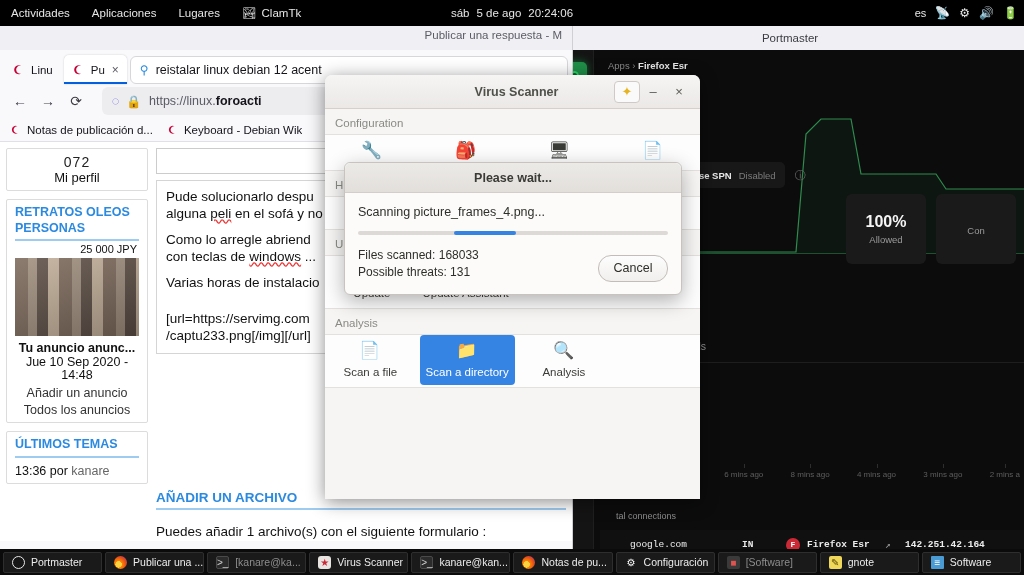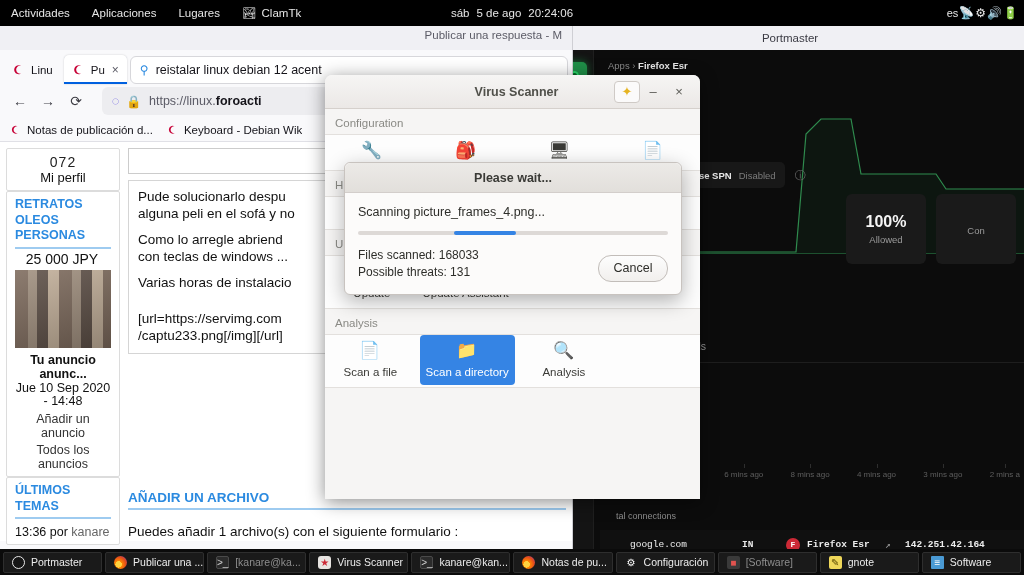--- a/index.html
+++ b/index.html
@@ -6,21 +6,21 @@
   html,body { width:1024px; height:575px; overflow:hidden; background:#000;
     font-family:"Liberation Sans", sans-serif; }
   #screen { position:relative; width:1024px; height:575px; overflow:hidden; background:#7dd3fc; }
 
   
   #topbar { position:absolute; left:0; top:0; width:1024px; height:26px; background:#000;
     display:flex; align-items:center; color:#e6e6e6; font-size:11.5px; z-index:90; }
   #topbar .tb-item { padding:0 11px; height:26px; display:flex; align-items:center; gap:5px; white-space:nowrap; }
   #topbar .tb-clock { position:absolute; left:50%; transform:translateX(-50%); font-size:11.5px;
     display:flex; gap:7px; white-space:nowrap; }
-  #topbar .tb-right { position:absolute; right:6px; display:flex; align-items:center; gap:1px; }
+  #topbar .tb-right { position:absolute; right:6px; display:flex; align-items:center; gap:9px; }
   .tb-right .ti { font-size:12px; line-height:1; color:#e9e9e9; }
 
   
   #firefox { position:absolute; left:0; top:26px; width:572px; height:523px; background:#f9f9fb; z-index:10;
     box-shadow:0 0 0 1px #cfcfd4; }
   .ff-titlebar { height:24px; background:#f0f0f4; position:relative; }
   .ff-title { position:absolute; right:10px; top:3px; font-size:11.5px; color:#5b5b66; white-space:nowrap; }
   .ff-menubar { height:24px; background:#f9f9fb; display:flex; align-items:center; padding-left:8px; gap:0px;
     font-size:12px; color:#15141a; }
   .ff-menubar span { padding:2px 8px; white-space:nowrap; }
@@ -39,43 +39,43 @@
     font-size:14px; color:#3c3c43; }
   .urlbar { flex:1; height:28px; margin-left:12px; background:#ededf0; border-radius:6px; display:flex;
     align-items:center; gap:7px; padding:0 10px; font-size:12.5px; color:#5b5b66; overflow:hidden; white-space:nowrap; }
   .urlbar b { color:#15141a; font-weight:600; }
   .ff-bookmarks { height:24px; display:flex; align-items:center; gap:14px; padding:0 10px; background:#f9f9fb;
     font-size:11.5px; color:#15141a; border-bottom:1px solid #e0e0e6; }
   .bm { display:flex; align-items:center; gap:5px; white-space:nowrap; max-width:170px; overflow:hidden; }
 
   
   .ff-page { position:relative; height:399px; background:#fff; display:flex; gap:8px; padding:6px 6px 0 6px; }
-  .pg-side { width:114px; flex:none; display:flex; flex-direction:column; }
+  .pg-side { width:142px; flex:none; display:flex; flex-direction:column; gap:8px; }
   .side-card { background:#fff; border:1px solid #dcdcdc; border-radius:2px; padding:5px 8px; }
   .side-profile { text-align:center; font-size:13px; color:#111; }
   .side-profile .num { font-size:14px; letter-spacing:1px; color:#222; }
   .side-h { color:#2b8ae0; font-weight:bold; font-size:12.5px; line-height:1.25; padding-bottom:3px;
     border-bottom:2px solid #9ecbf0; }
-  .ad-price { text-align:center; font-size:14px; color:#111; padding:2px 2px 3px 0; }
+  .ad-price { text-align:right; font-size:11px; color:#111; padding:2px 2px 3px 0; }
   .ad-img { width:100%; height:78px; border:0; display:block;
     background:
       linear-gradient(160deg, rgba(255,255,255,.12), rgba(0,0,0,.25)),
       repeating-linear-gradient(90deg,#7d6a5c 0 13px,#a08f7e 13px 22px,#5d4f46 22px 33px,#c3b09a 33px 44px),
       #6e5d50; }
   .ad-t { text-align:center; font-weight:bold; font-size:12.5px; color:#111; margin-top:5px; line-height:1.15; }
   .ad-d { text-align:center; font-size:12.5px; color:#111; line-height:1.1; }
   .ad-l { text-align:center; font-size:12.5px; color:#333; margin-top:3px; }
   .lt-line { font-size:12.5px; color:#111; margin-top:6px; }
   .lt-line i { font-style:normal; color:#666; }
   .pg-main { flex:1; display:flex; flex-direction:column; gap:6px; min-width:0; }
   .editor-box { border:1px solid #ccc; background:#fff; min-height:26px; }
   .post-box { border:1px solid #d5d5d5; background:#fff; padding:8px 9px; font-size:13.5px; color:#111;
     line-height:1.25; flex:none; }
   .post-box p { margin-bottom:9px; }
-  .sq { text-decoration-style:wavy; text-decoration-color:#e33;text-align:right; }
+  .sq { text-decoration:underline; text-decoration-style:wavy; text-decoration-color:#e33;text-align:right; }
   .add-h { color:#2b8ae0; font-weight:bold; font-size:13.5px; padding-bottom:3px; border-bottom:2px solid #9ecbf0;
     margin-top:4px; }
   .add-p { font-size:13.5px; color:#111; margin-top:7px; line-height:1.3; }
 
   
   #portmaster { position:absolute; left:556px; top:26px; width:468px; height:523px; background:#0f0f0f; z-index:5;
     overflow:hidden; }
   .pm-titlebar { height:24px; background:#f0f0f4; color:#3b3b44; font-size:11.5px; display:flex;
     align-items:center; justify-content:center; }
   .pm-body { position:relative; height:499px; background:#0c0c0c; color:#d8d8d8; }

